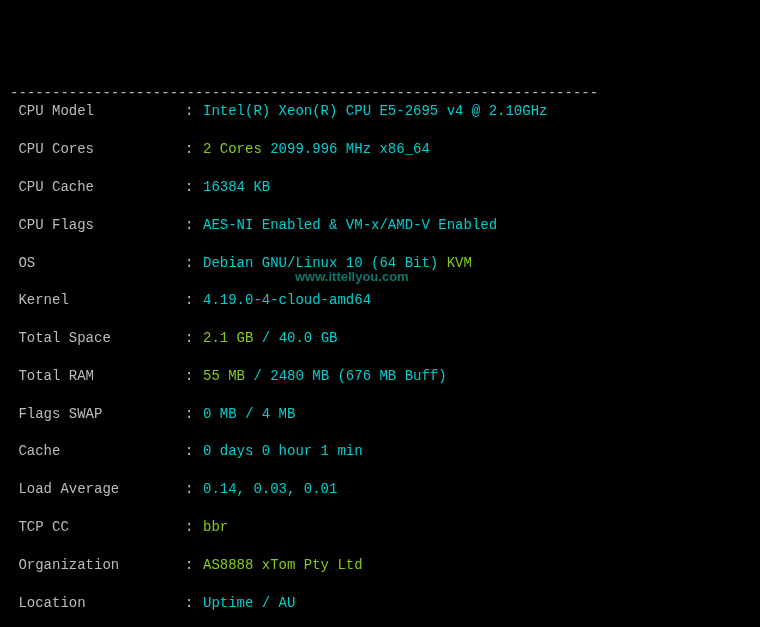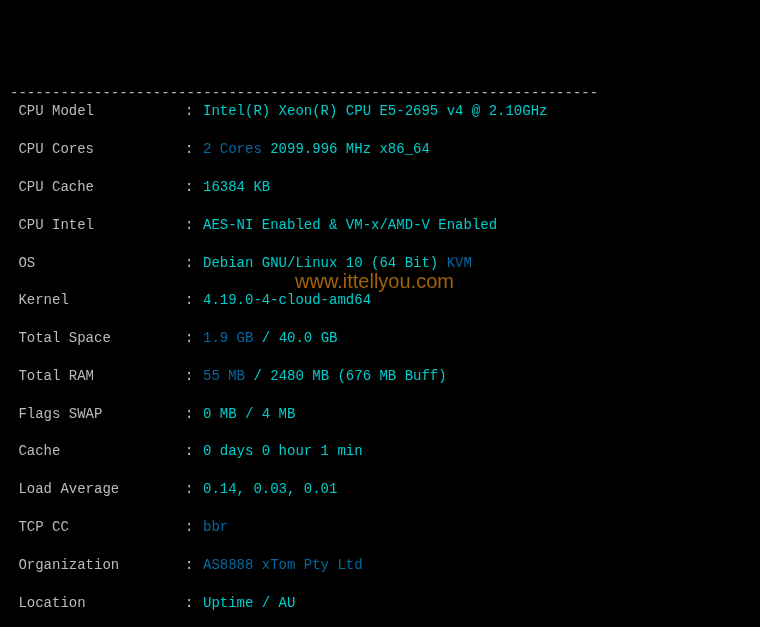--- a/index.html
+++ b/index.html
@@ -13,46 +13,46 @@
     width: 760px;
     height: 627px;
     box-sizing: border-box;
     white-space: pre;
     position: relative;
   }
   .row { display: block; }
   .label { color: #bbbbbb; display: inline-block; width: 175px; }
   .colon { color: #bbbbbb; display: inline-block; width: 18px; }
   .cyan { color: #00cdcd; }
-  .yellow { color: #0369a1; }
+  .yellow { color: #84cc16; }
   .divider { color: #bbbbbb; letter-spacing: 0; }
   .watermark {
     position: absolute;
     top: 268px;
     left: 295px;
-    color: #a16207;
+    color: #0f766e;
     font-family: Arial, sans-serif;
-    font-weight: normal;
-    font-size: 20px;
+    font-weight: bold;
+    font-size: 13px;
     letter-spacing: 0;
   }
 </style>
 </head>
 <body>
 
 
 
 <span class="divider">----------------------------------------------------------------------</span>
 <div class="row"><span class="label"> CPU Model</span><span class="colon">: </span><span class="cyan">Intel(R) Xeon(R) CPU E5-2695 v4 @ 2.10GHz</span></div>
 <div class="row"><span class="label"> CPU Cores</span><span class="colon">: </span><span class="yellow">2 Cores</span> <span class="cyan">2099.996 MHz x86_64</span></div>
 <div class="row"><span class="label"> CPU Cache</span><span class="colon">: </span><span class="cyan">16384 KB</span></div>
-<div class="row"><span class="label"> CPU Intel</span><span class="colon">: </span><span class="cyan">AES-NI Enabled &amp; VM-x/AMD-V Enabled</span></div>
+<div class="row"><span class="label"> CPU Flags</span><span class="colon">: </span><span class="cyan">AES-NI Enabled &amp; VM-x/AMD-V Enabled</span></div>
 <div class="row"><span class="label"> OS</span><span class="colon">: </span><span class="cyan">Debian GNU/Linux 10 (64 Bit)</span> <span class="yellow">KVM</span></div>
 <div class="row"><span class="label"> Kernel</span><span class="colon">: </span><span class="cyan">4.19.0-4-cloud-amd64</span></div>
-<div class="row"><span class="label"> Total Space</span><span class="colon">: </span><span class="yellow">1.9 GB</span><span class="cyan"> / </span><span class="cyan">40.0 GB</span></div>
+<div class="row"><span class="label"> Total Space</span><span class="colon">: </span><span class="yellow">2.1 GB</span><span class="cyan"> / </span><span class="cyan">40.0 GB</span></div>
 <div class="row"><span class="label"> Total RAM</span><span class="colon">: </span><span class="yellow">55 MB</span><span class="cyan"> / </span><span class="cyan">2480 MB</span> <span class="cyan">(676 MB Buff)</span></div>
 <div class="row"><span class="label"> Flags SWAP</span><span class="colon">: </span><span class="cyan">0 MB / 4 MB</span></div>
 <div class="row"><span class="label"> Cache</span><span class="colon">: </span><span class="cyan">0 days 0 hour 1 min</span></div>
 <div class="row"><span class="label"> Load Average</span><span class="colon">: </span><span class="cyan">0.14, 0.03, 0.01</span></div>
 <div class="row"><span class="label"> TCP CC</span><span class="colon">: </span><span class="yellow">bbr</span></div>
 <div class="row"><span class="label"> Organization</span><span class="colon">: </span><span class="yellow">AS8888 xTom Pty Ltd</span></div>
 <div class="row"><span class="label"> Location</span><span class="colon">: </span><span class="cyan">Uptime / AU</span></div>
 
 
 

